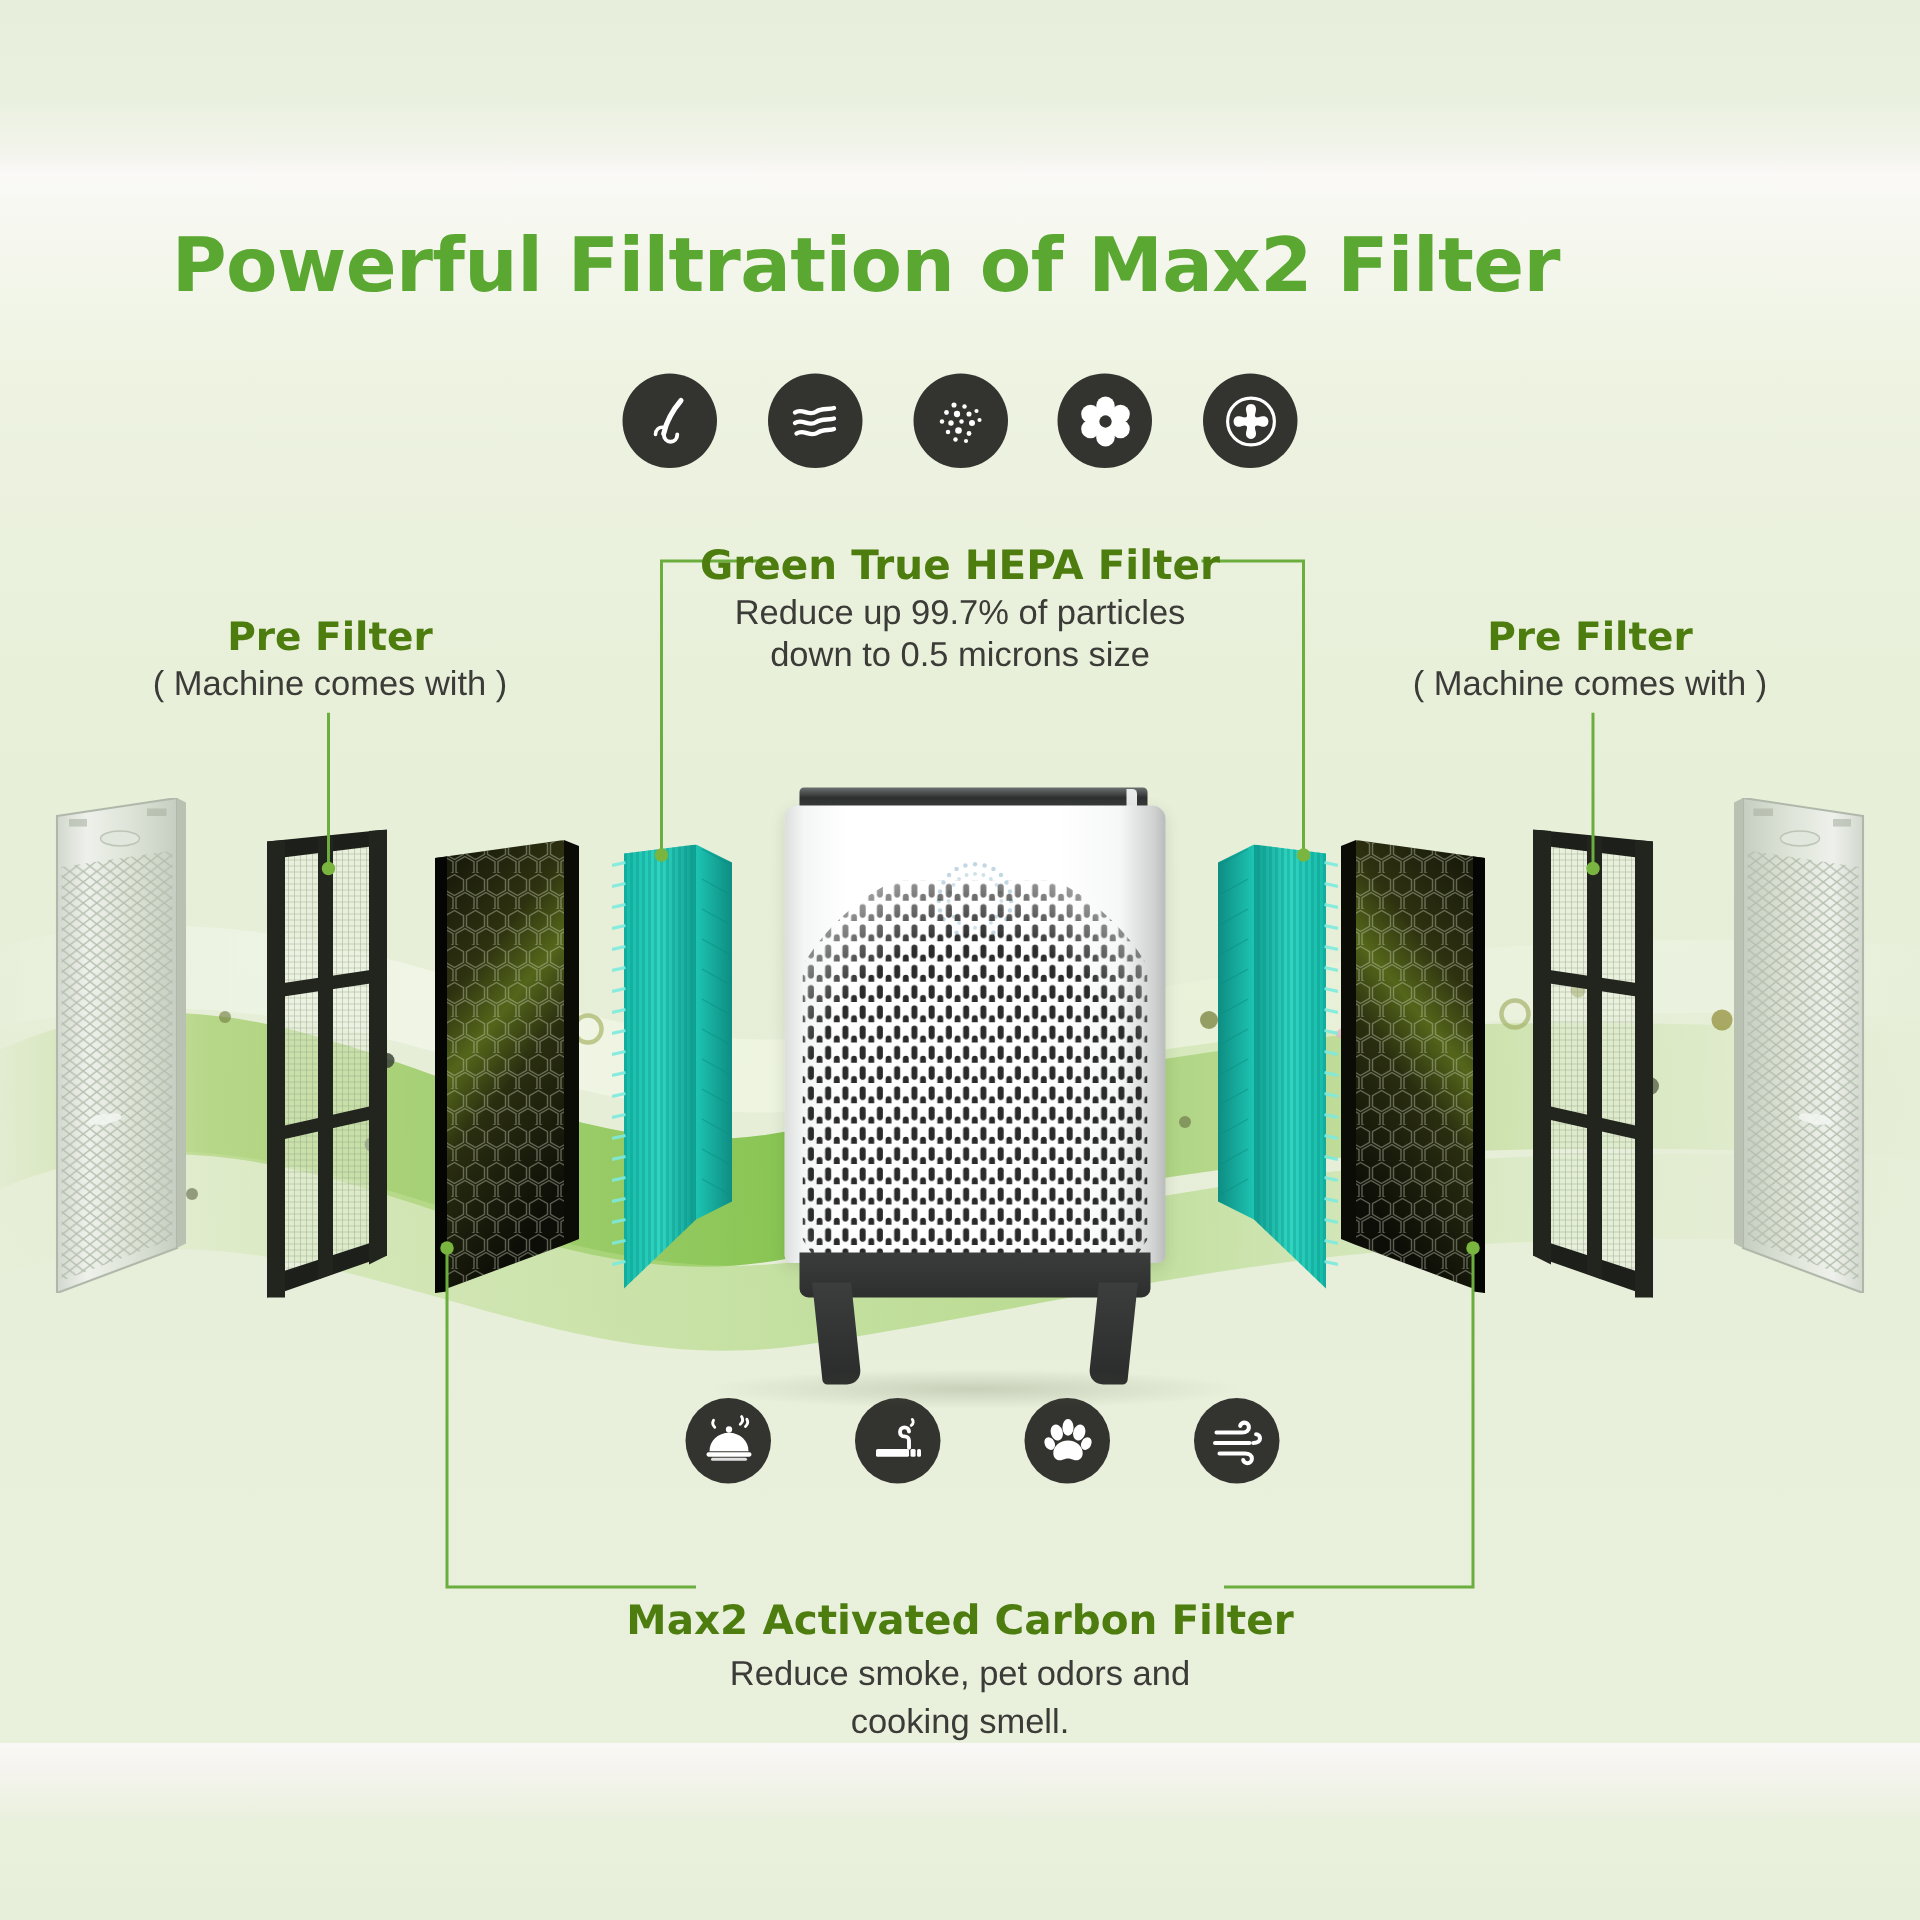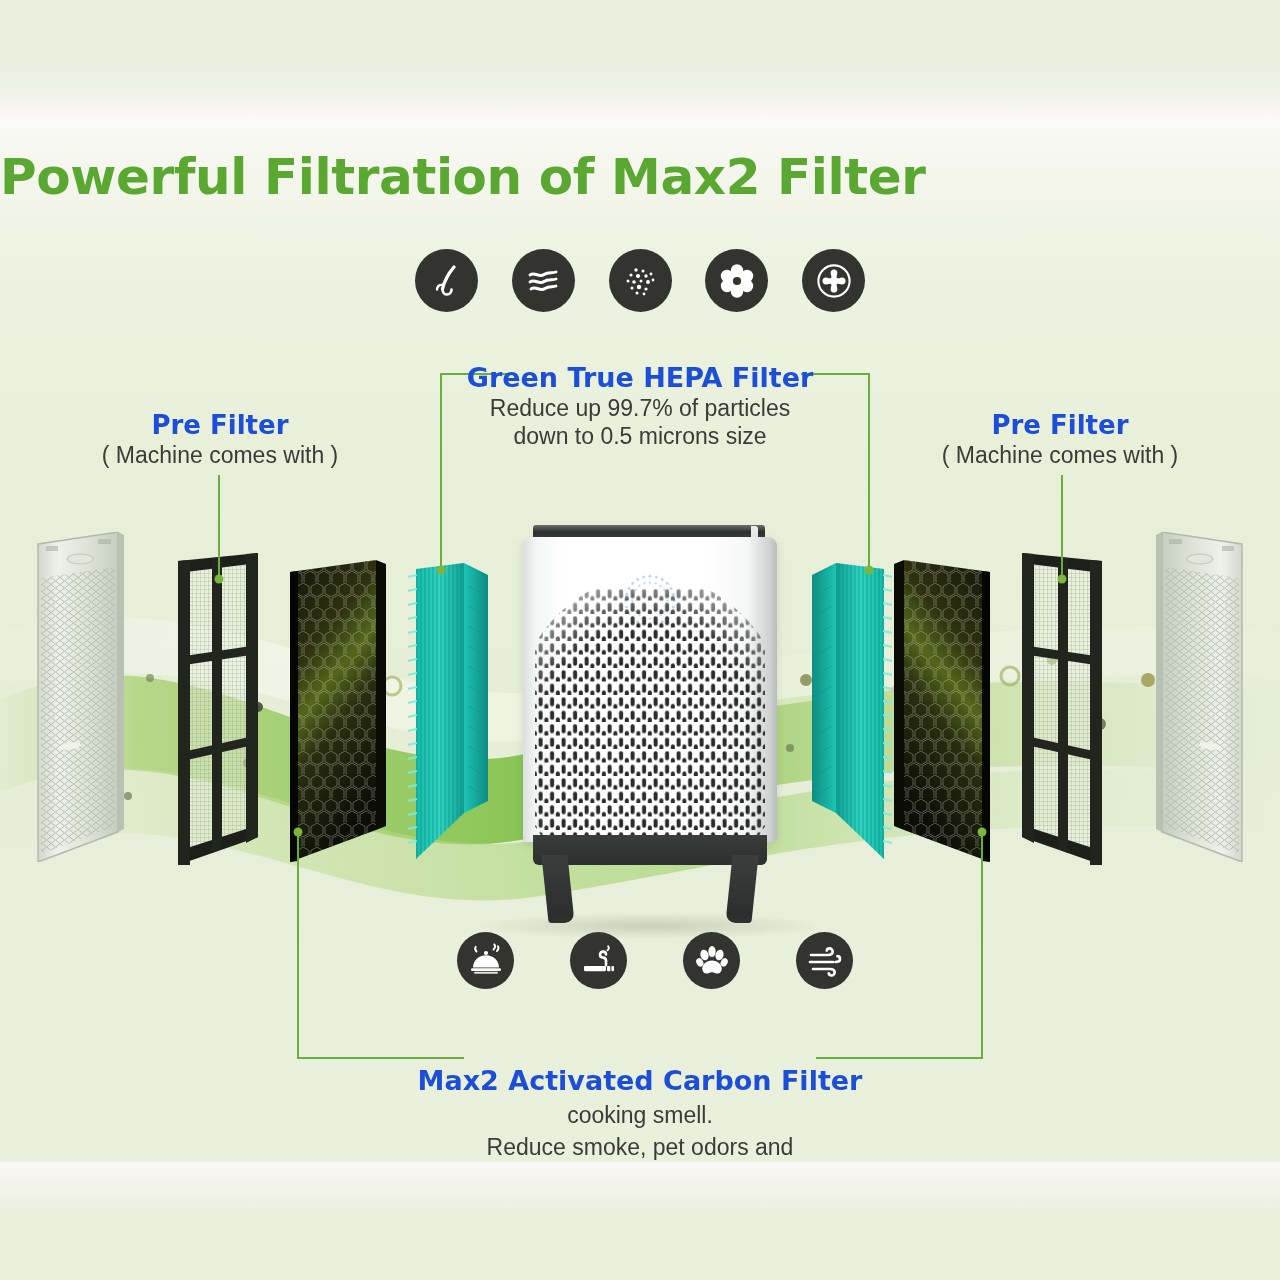--- a/index.html
+++ b/index.html
@@ -34,40 +34,40 @@
   .bg-bottom{
     position:absolute;left:0;top:1162px;width:1280px;height:118px;
     background:linear-gradient(to bottom,#faf8f6 0%,#f5f4ef 14%,#e9f0dc 45%,#e7efda 100%);
   }
 
   
   .swoosh{position:absolute;pointer-events:none;}
 
   
   .title{
-    position:absolute;top:148px;left:0;width:1040px;text-align:left;
+    position:absolute;top:148px;left:0;width:1040px;text-align:right;
     font-size:50px;font-weight:bold;color:#5aa832;letter-spacing:-0.4px;
     font-family:"DejaVu Sans", sans-serif;
   }
 
   
   .icon-row{position:absolute;display:flex;align-items:center;}
   #icon-row-top{top:249px;left:415px;width:450px;justify-content:space-between;}
   #icon-row-bottom{top:932px;left:457px;width:396px;justify-content:space-between;}
   .icon-badge{
     width:63px;height:63px;border-radius:50%;
     background:#33332f;display:flex;align-items:center;justify-content:center;
   }
   #icon-row-bottom .icon-badge{width:57px;height:57px;}
   .icon-badge svg{display:block;}
 
   
   .lbl{position:absolute;text-align:center;}
   .lbl .hd{
-    font-size:26px;font-weight:bold;color:#1d4ed8;
+    font-size:26px;font-weight:bold;color:#4d7c0f;
     font-family:"DejaVu Sans", sans-serif;line-height:1.18;white-space:nowrap;
   }
   .lbl .sb{
     font-size:23px;color:#3b3b38;line-height:1.22;
     font-family:"Liberation Sans", sans-serif;white-space:nowrap;
   }
   #label-hepa{top:362px;left:390px;width:500px;}
   #label-hepa .hd{font-size:27px;}
   #label-pre-left{top:410px;left:25px;width:390px;}
   #label-pre-right{top:410px;left:865px;width:390px;}
@@ -650,17 +650,17 @@
     <div class="sb">( Machine comes with )</div>
   </div>
 
   <div class="lbl" id="label-pre-right">
     <div class="hd">Pre Filter</div>
     <div class="sb">( Machine comes with )</div>
   </div>
 
   <div class="lbl" id="label-carbon">
     <div class="hd">Max2 Activated Carbon Filter</div>
+    <div class="sb">Reduce smoke, pet odors and</div>
     <div class="sb">cooking smell.</div>
-    <div class="sb">Reduce smoke, pet odors and</div>
   </div>
 
 </div>
 
 </body></html>

